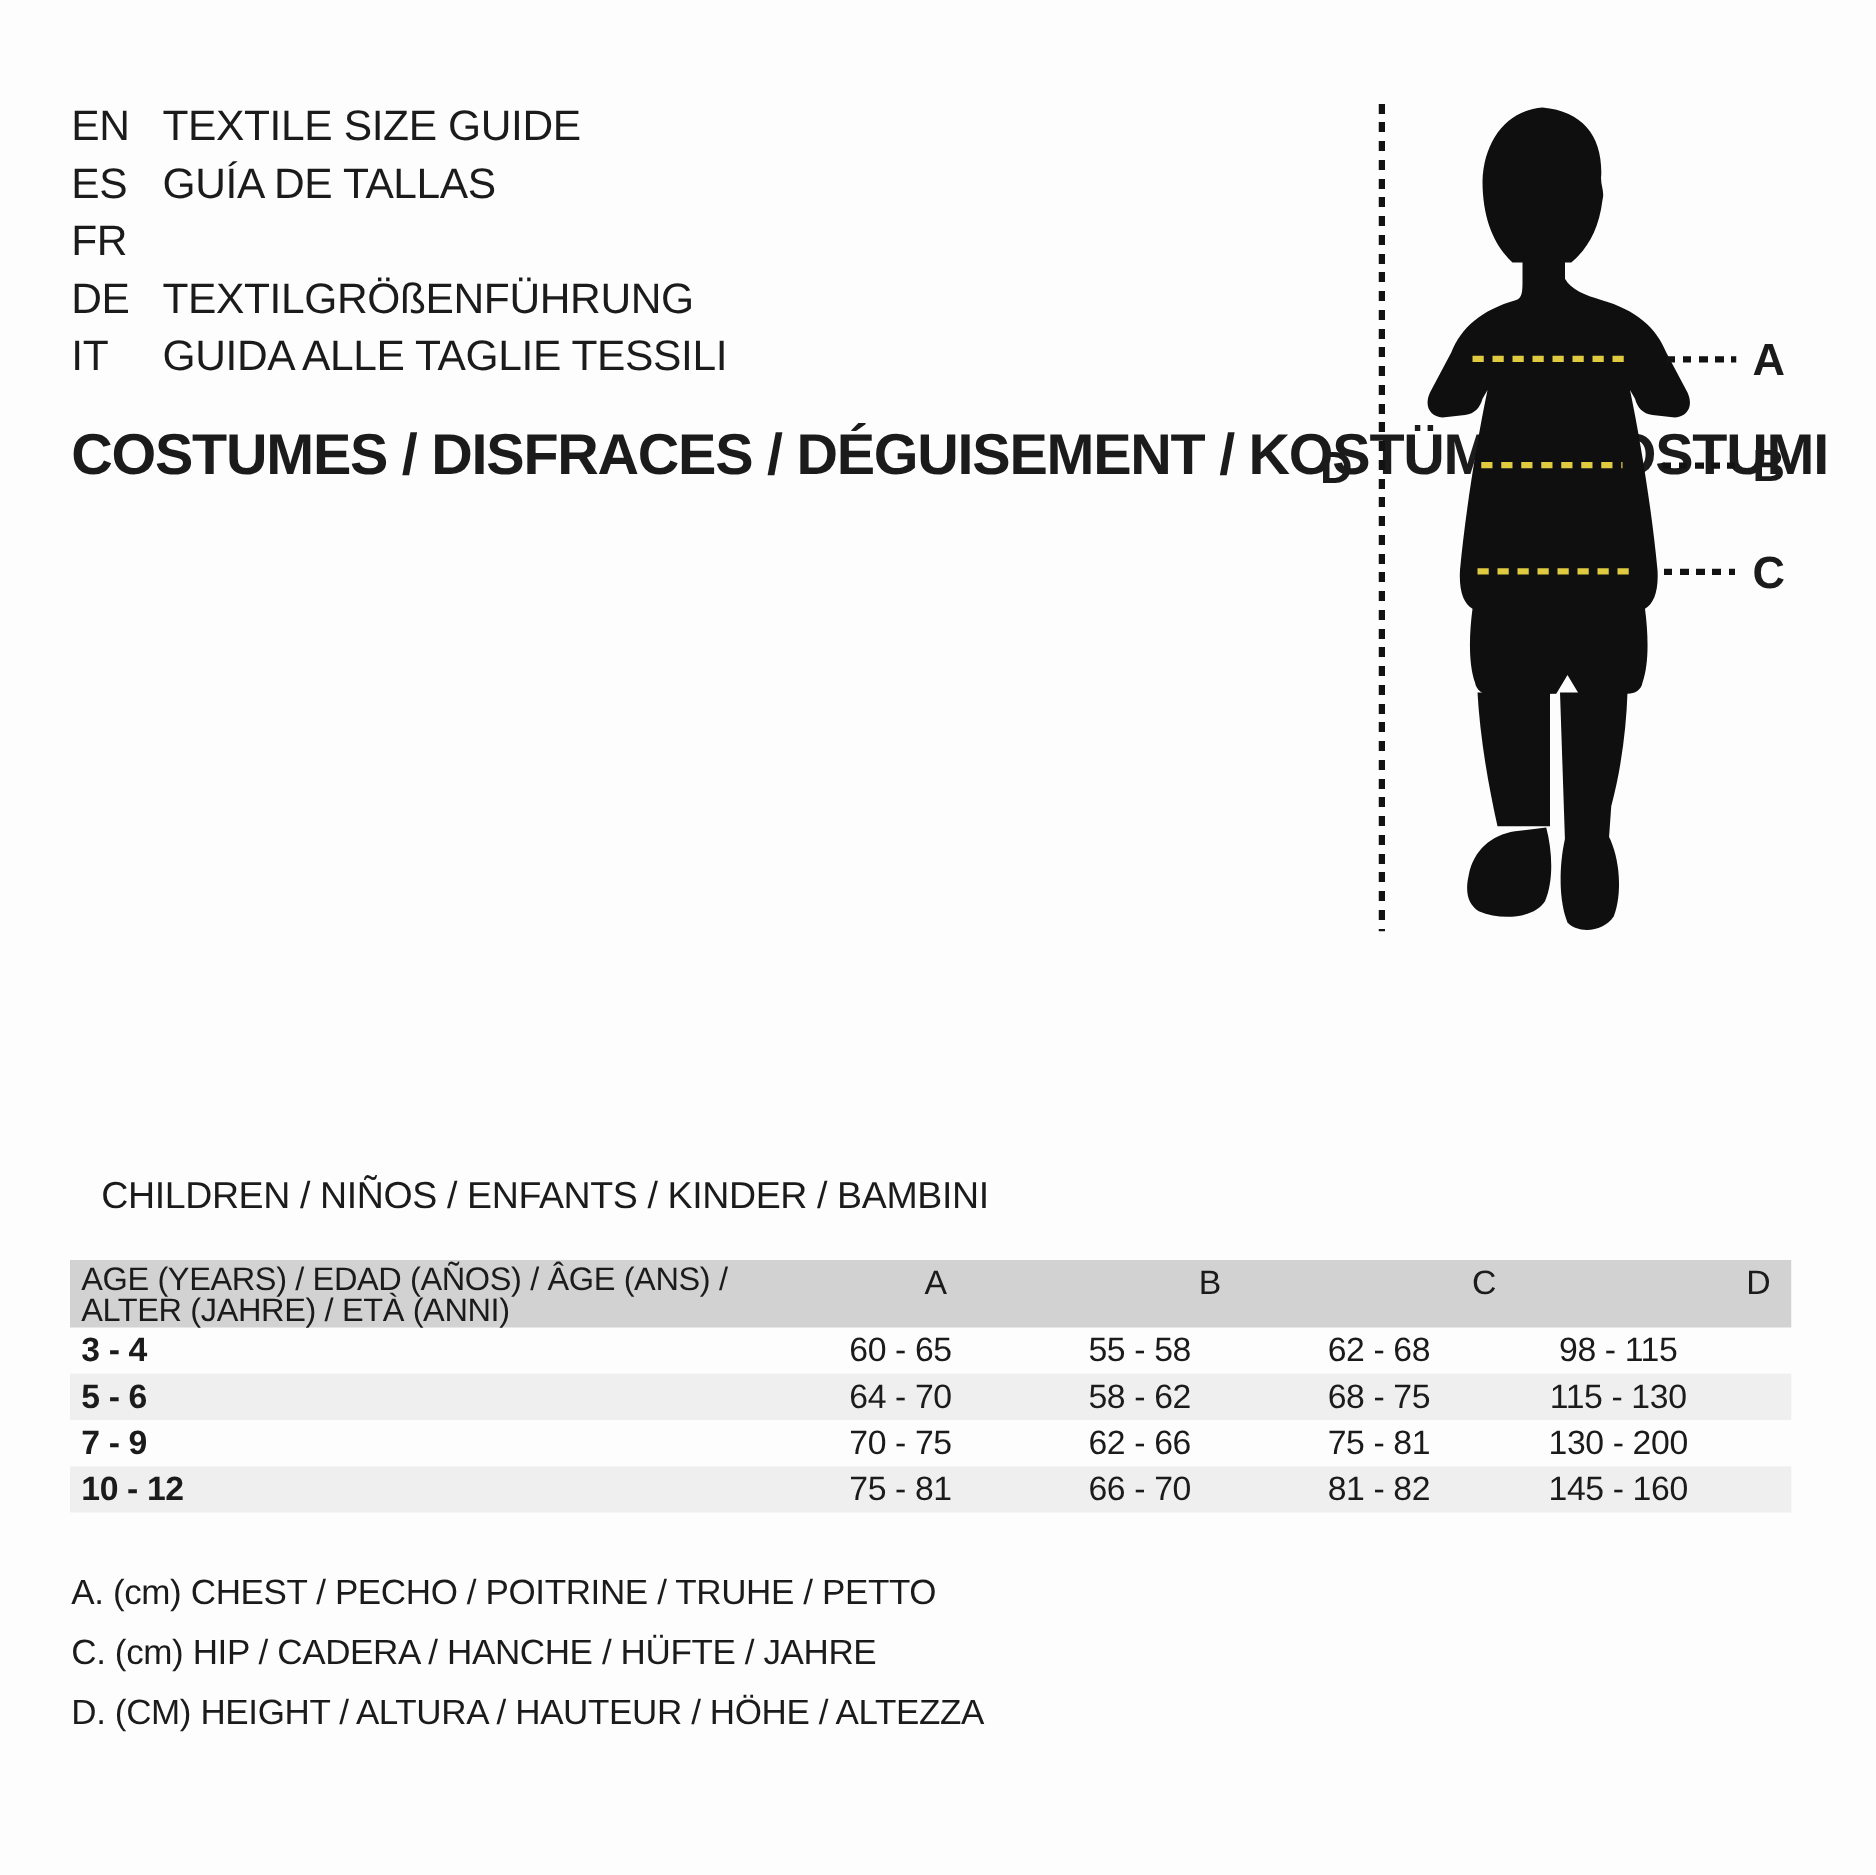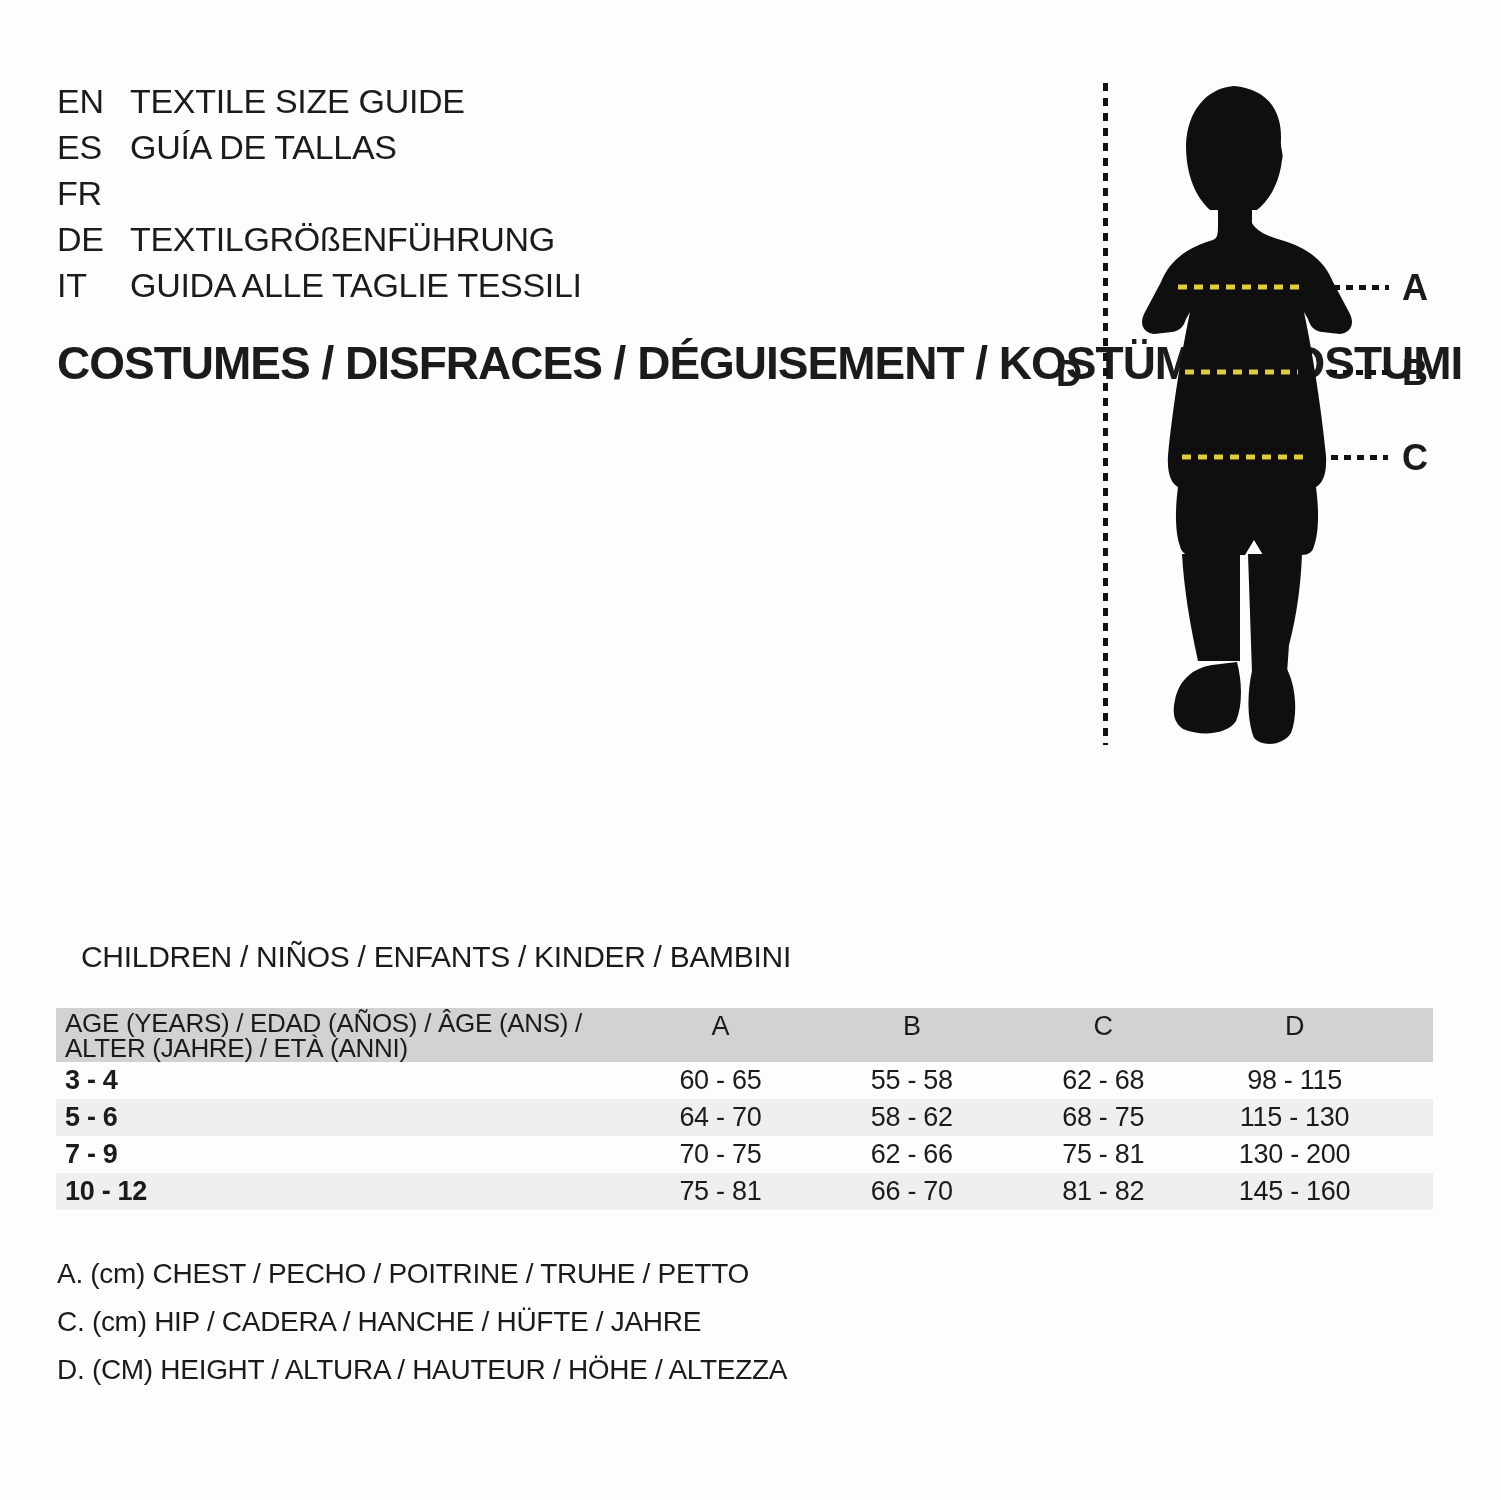--- a/index.html
+++ b/index.html
@@ -35,21 +35,21 @@
     position:absolute;height:5px;
     background:repeating-linear-gradient(to right,#121212 0 7px,transparent 7px 13px);
   }
   .leader-a{left:1333px;top:285px;width:56px;}
   .leader-b{left:1330px;top:370px;width:58px;}
   .leader-c{left:1331px;top:455px;width:57px;}
   
   .children-title{position:absolute;left:57px;top:940px;font-size:30px;white-space:nowrap;margin-left:24px;}
   .size-table{position:absolute;left:56px;top:1008px;width:1377px;font-size:27px;}
   .t-row{display:grid;grid-template-columns:41.3% 13.9% 13.9% 13.9% 13.9% 1fr;}
-  .t-head{background:#d2d2d2;height:54px;}
+  .t-head{background:#d2d2d2;height:54px;gap:28px;}
   .t-head .age-head{padding:3px 0 0 9px;font-size:26px;line-height:25px;}
   .t-head .col-letter{text-align:center;padding-top:3px;font-size:27px;}
   .t-data{height:37px;line-height:37px;}
   .t-data .age-cell{padding-left:9px;font-weight:bold;}
   .t-data .num-cell{text-align:center;}
   .striped{background:#efefef;}
   
   .legend{position:absolute;left:57px;top:1250px;}
   .legend-line{height:48px;line-height:48px;font-size:28px;white-space:nowrap;}
 </style>

